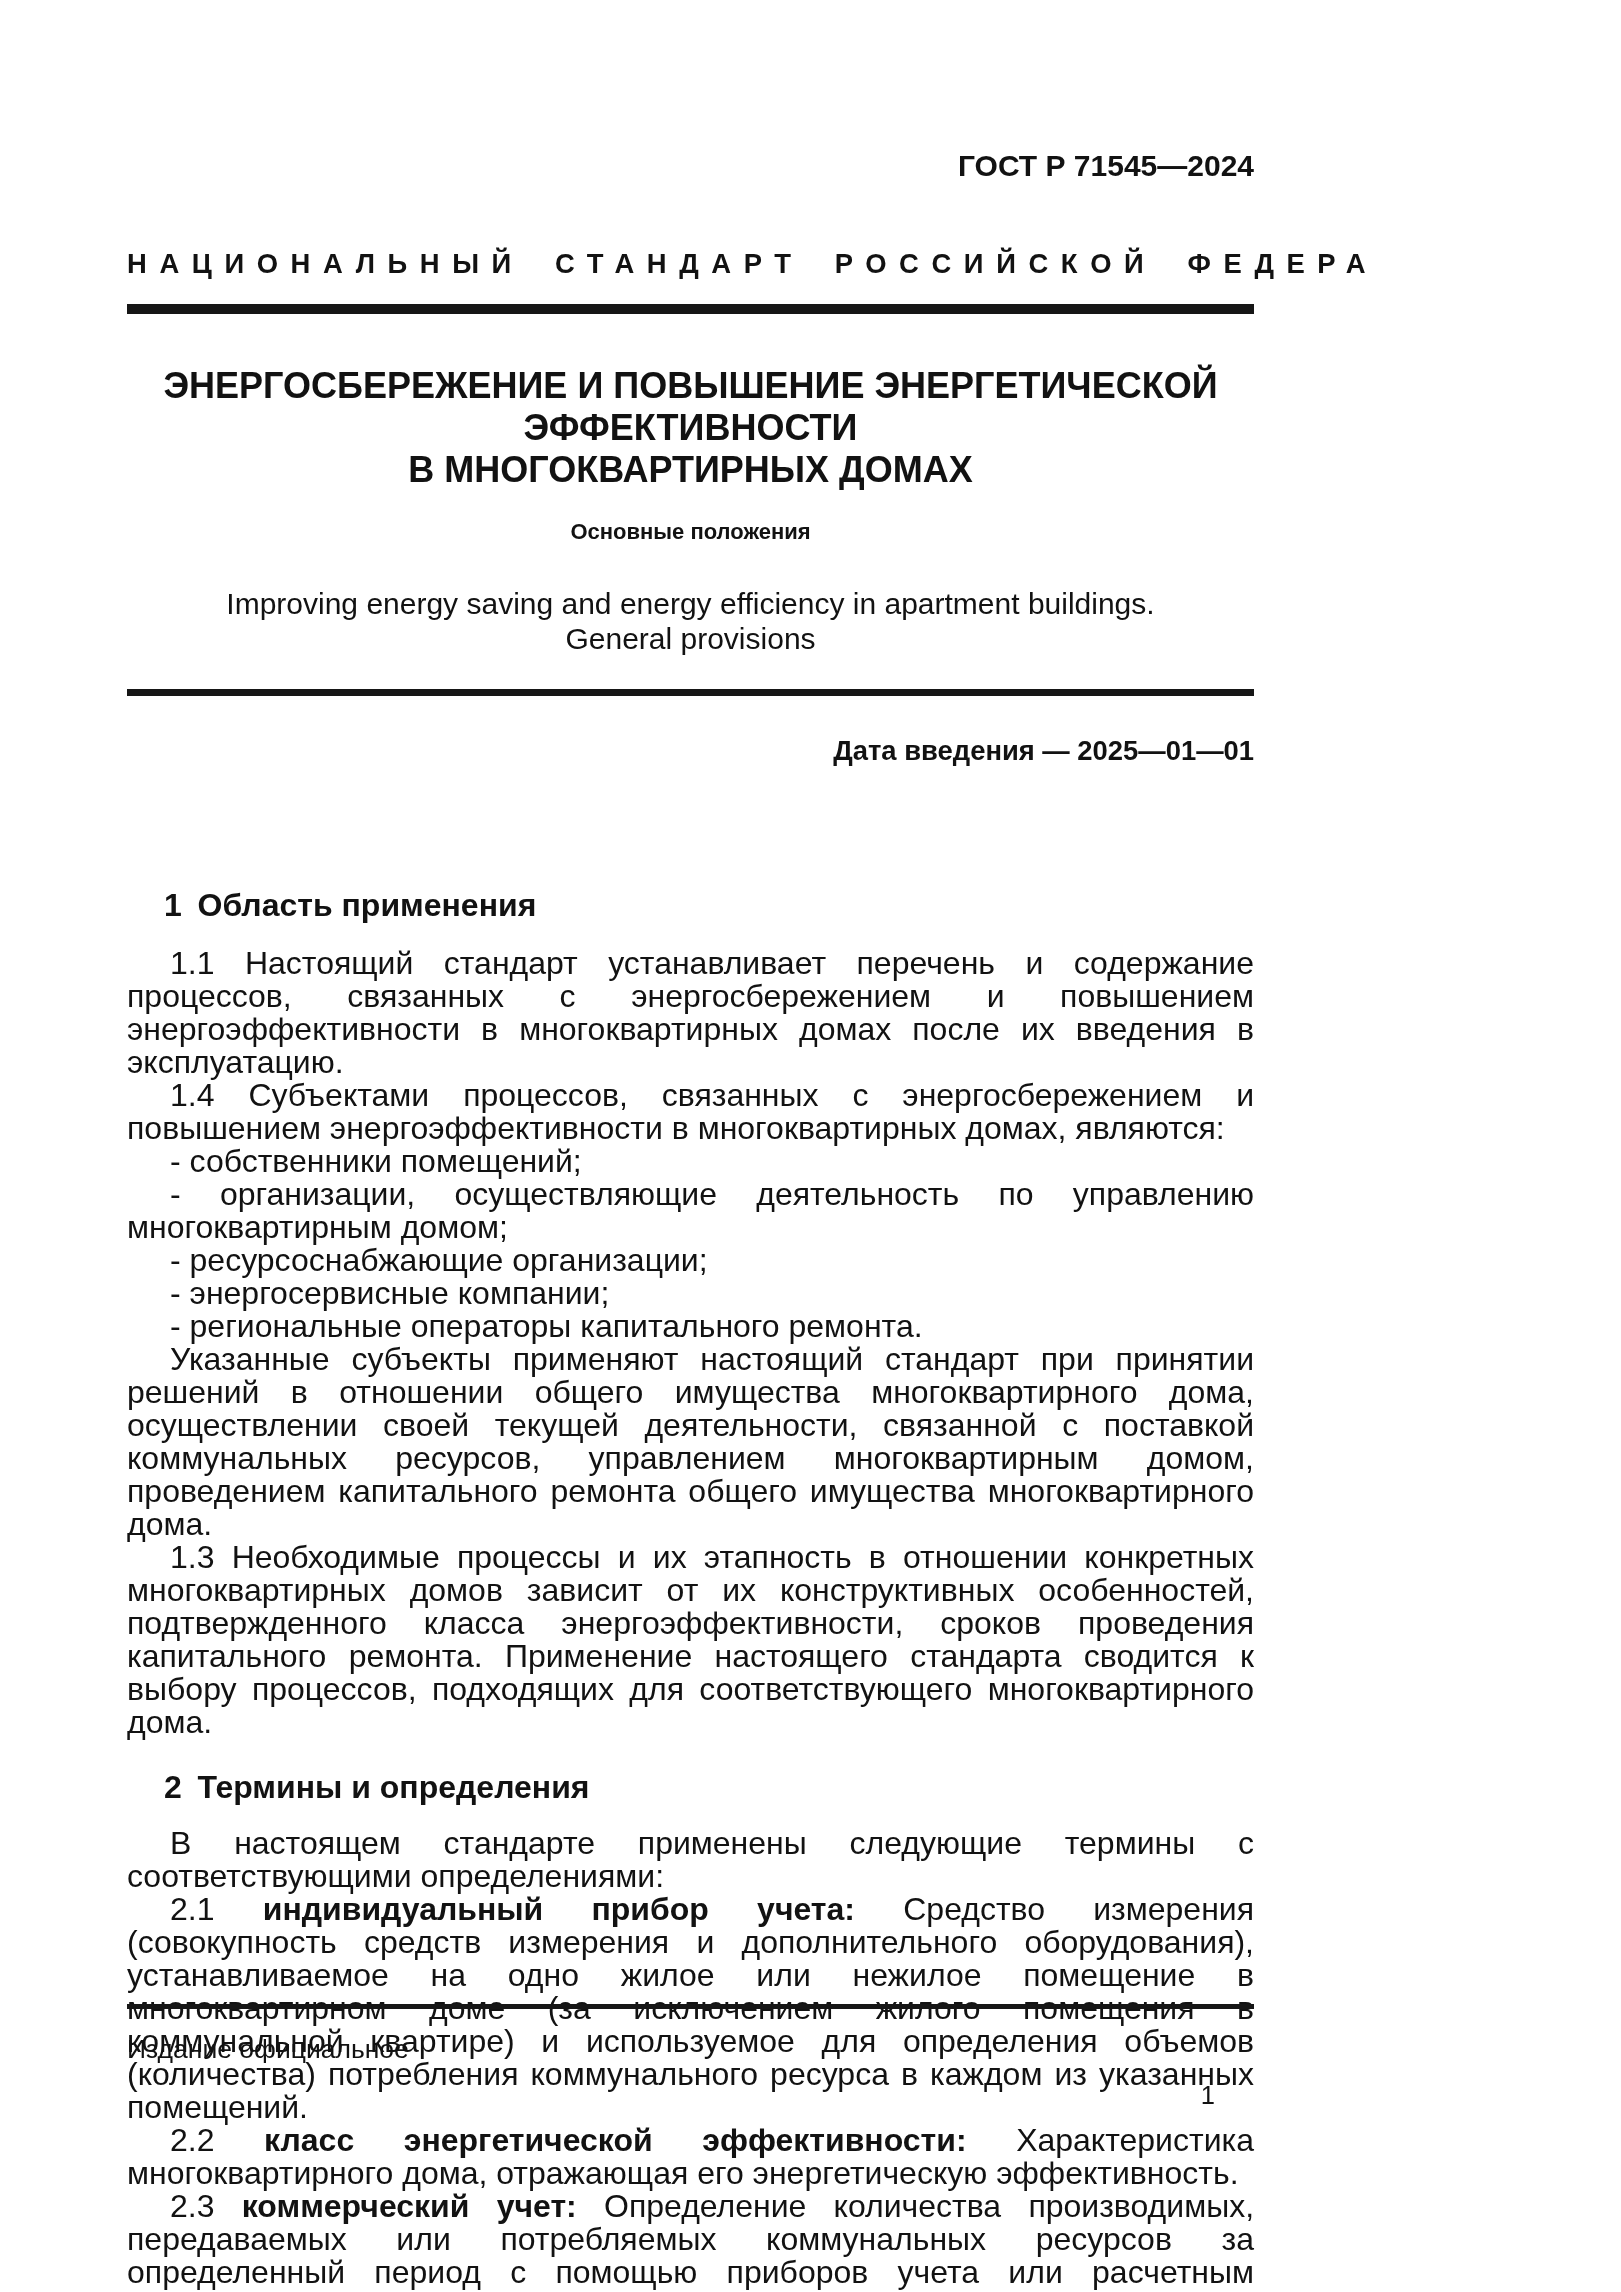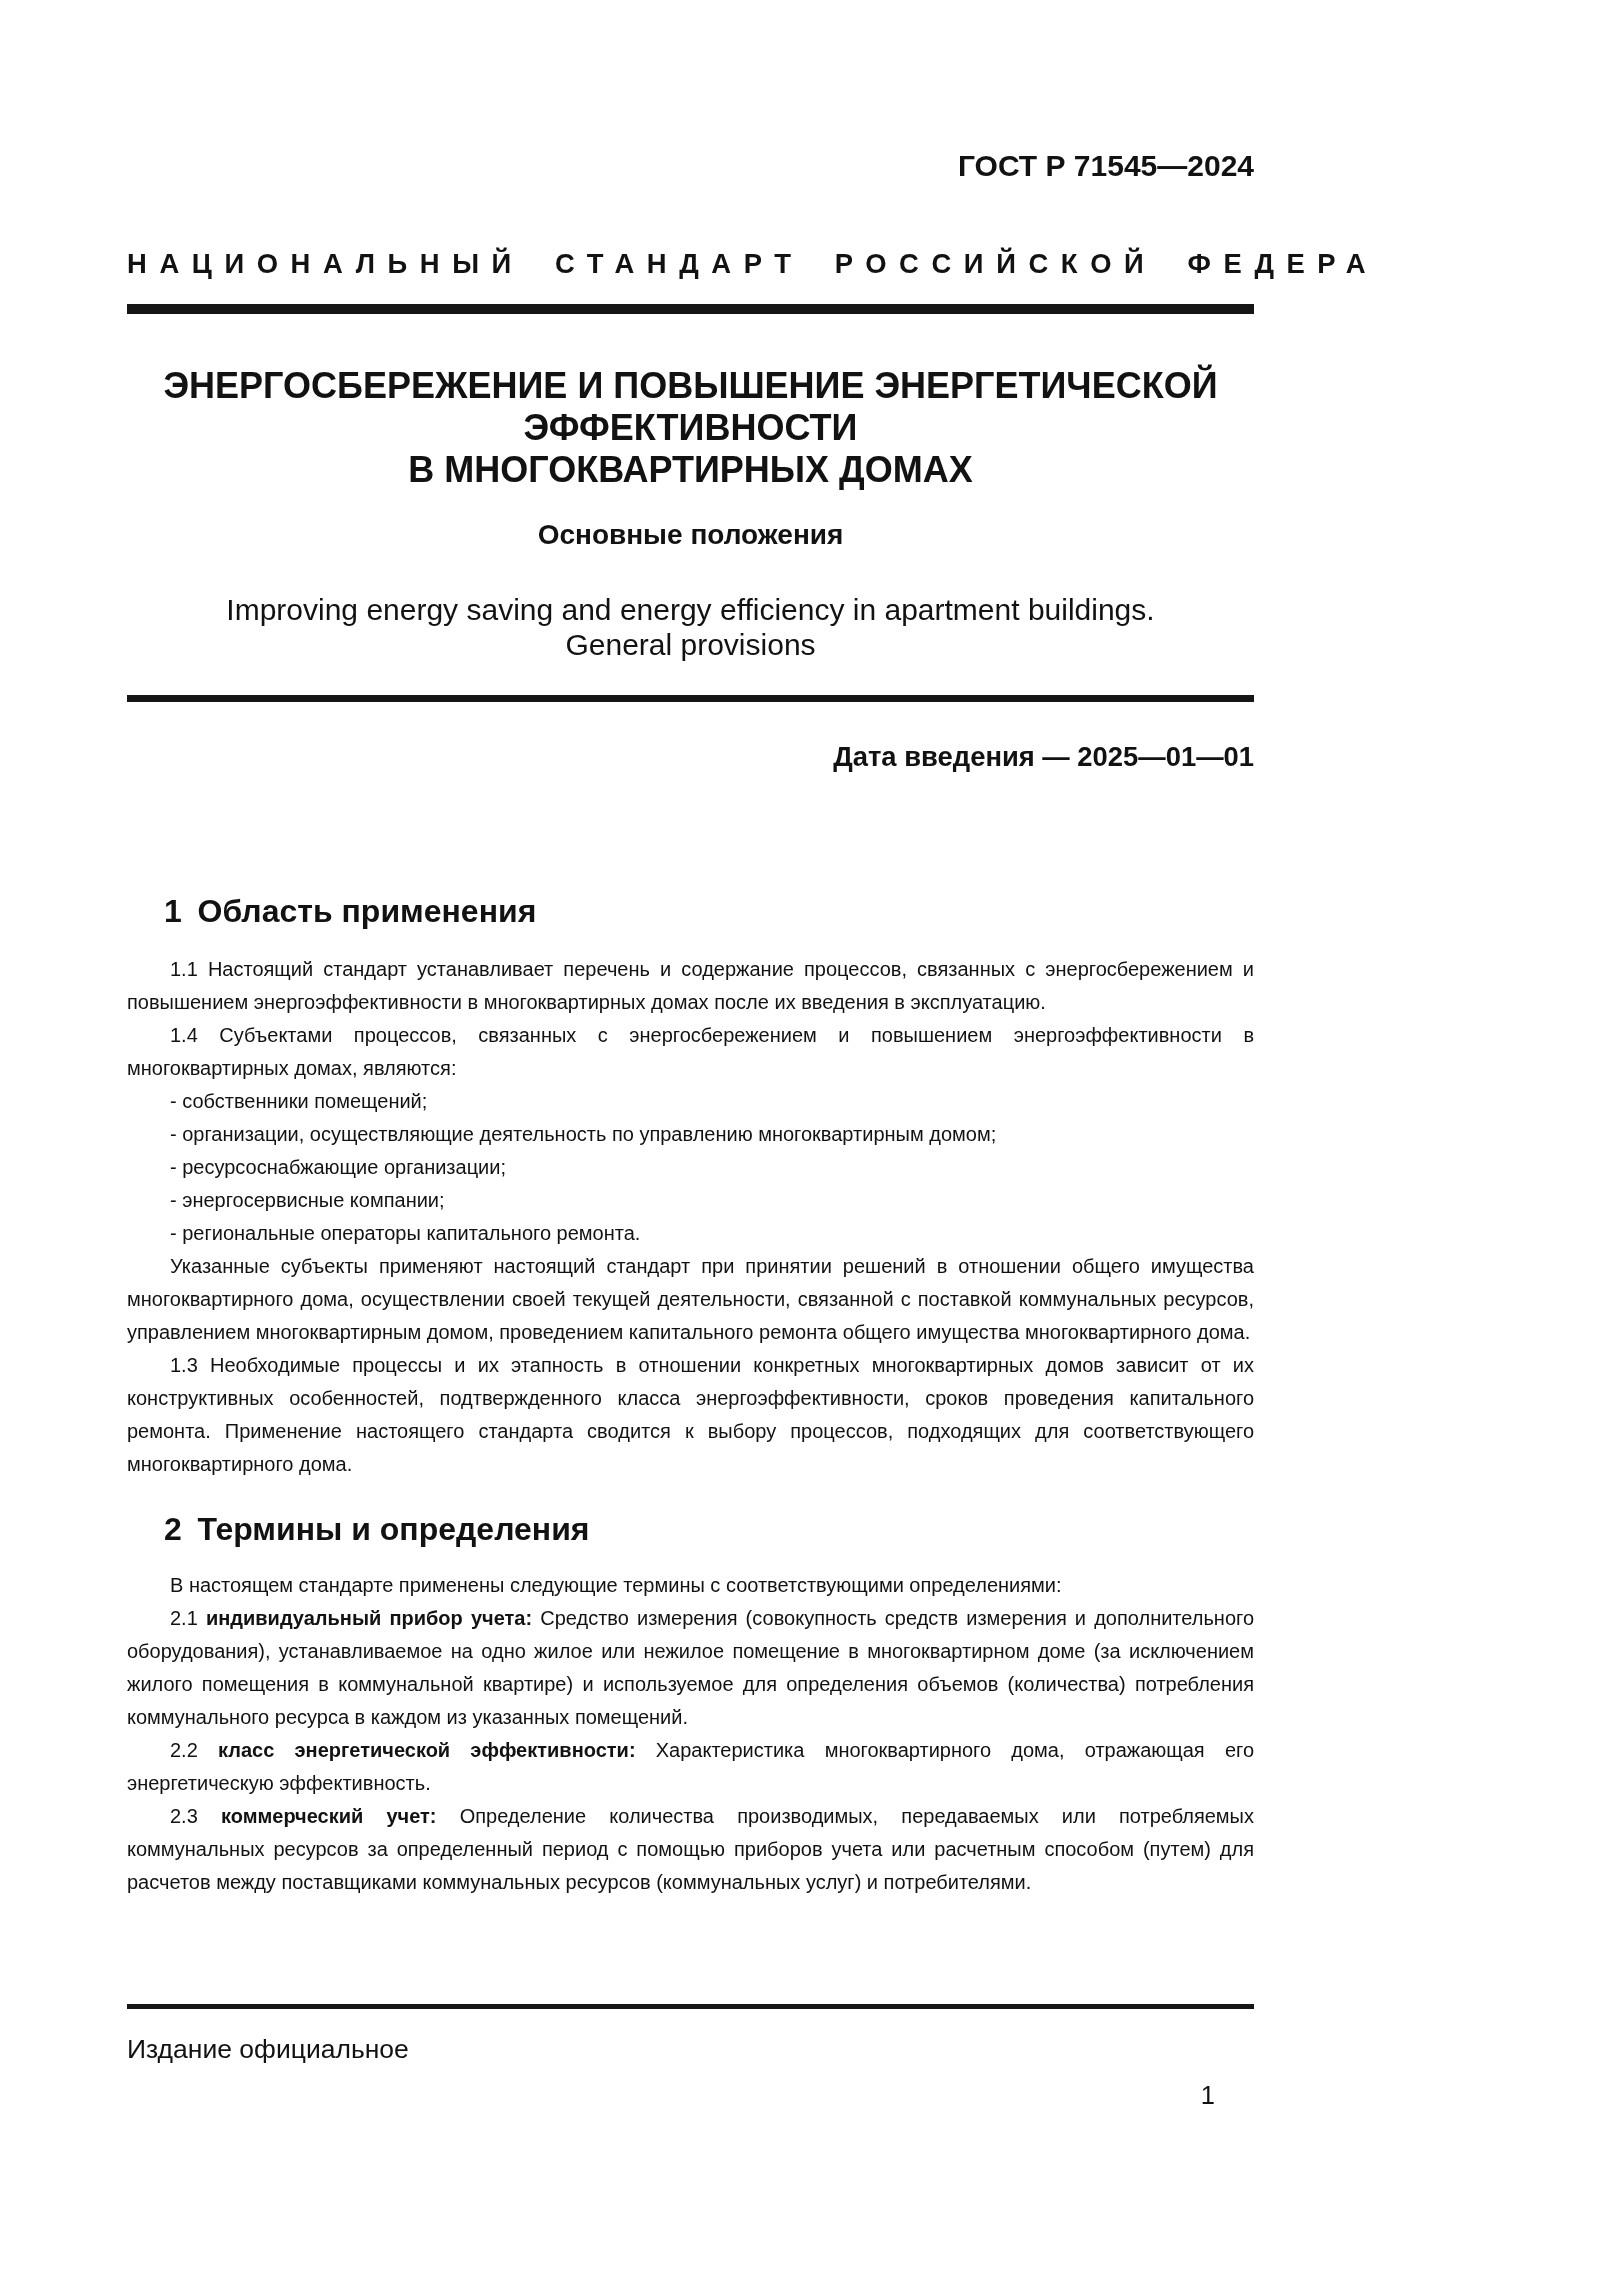--- a/index.html
+++ b/index.html
@@ -41,21 +41,21 @@
   .title {
     margin-top: 51px;
     text-align: center;
     font-size: 36px;
     font-weight: bold;
     line-height: 42px;
   }
   .subtitle {
     margin-top: 27.4px;
     text-align: center;
-    font-size: 28px;
+    font-size: 22px;
     font-weight: bold;
   }
   .entitle {
     margin-top: 41px;
     text-align: center;
     font-size: 30px;
     line-height: 35px;
   }
   .rule {
     margin-top: 33px;
@@ -72,21 +72,21 @@
     margin-left: 37px;
     font-size: 32px;
     font-weight: bold;
     line-height: 41px;
     color: #121212;
   }
   .sh1 { margin-top: 118px; margin-bottom: 21.6px; }
   .sh2 { margin-top: 27.4px; margin-bottom: 19.6px; }
   .h-num { margin-right: 15.7px; }
   .body-text {
-    font-size: 20px;
+    font-size: 32px;
     line-height: 33px;
     text-align: justify;
   }
   p.para { text-indent: 43px; }
   .bold { font-weight: bold; }
   .footer {
     position: absolute;
     left: 127px;
     right: 114px;
     top: 2004px;

